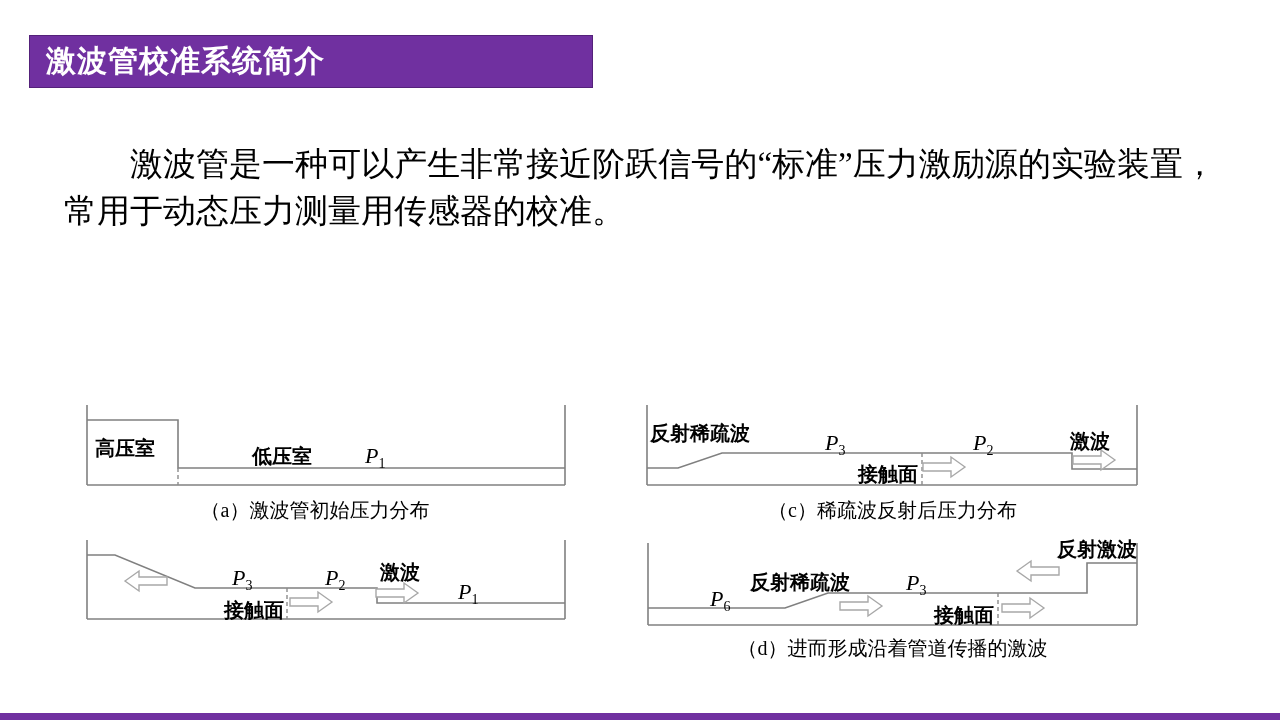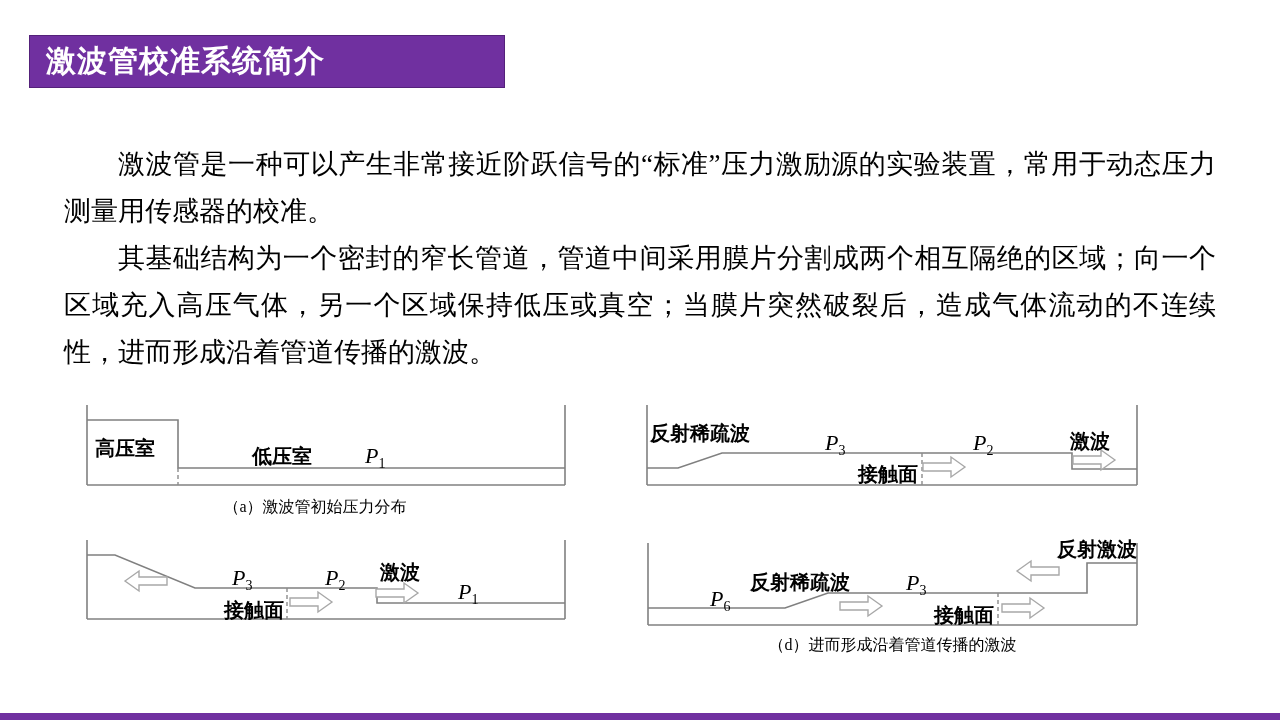--- a/index.html
+++ b/index.html
@@ -1,34 +1,34 @@
 <!DOCTYPE html>
 <html><head>
 <meta charset="utf-8">
 <style>
   html,body{margin:0;padding:0;}
   body{width:1280px;height:720px;background:#ffffff;position:relative;overflow:hidden;
        font-family:"Liberation Serif", serif;}
   .slide{position:absolute;inset:0;background:#fff;}
 
   
-  .title-banner{position:absolute;left:29px;top:35px;width:476px;height:53px;
+  .title-banner{position:absolute;left:29px;top:35px;width:564px;height:53px;
     background:#7030A0;border:1px solid #54217a;box-sizing:border-box;
     display:flex;align-items:center;}
   .title-banner span{color:#ffffff;font-family:"Liberation Sans", sans-serif;
     font-weight:bold;font-size:30px;padding-left:16px;letter-spacing:1px;}
 
   
   .body-text{position:absolute;left:64px;top:141px;width:1152px;color:#000;}
-  .body-text p{margin:0;font-size:27px;line-height:47px;text-indent:2em;
+  .body-text p{margin:0;font-size:33px;line-height:47px;text-indent:2em;
     text-align:justify;text-justify:inter-ideograph;font-family:"Liberation Serif", serif;}
 
   
   .fig{position:absolute;}
-  .fig-caption{position:absolute;text-align:center;font-size:16px;color:#000;
+  .fig-caption{position:absolute;text-align:center;font-size:20px;color:#000;
     font-family:"Liberation Serif", serif;}
   svg .pline{fill:none;stroke:#808080;stroke-width:1.6;}
   svg .pdash{fill:none;stroke:#8c8c8c;stroke-width:1.4;stroke-dasharray:4 3;}
   svg .arrow{fill:#ffffff;stroke:#a8a8a8;stroke-width:1.4;stroke-linejoin:miter;}
   svg .dlabel{font-family:"Liberation Sans", sans-serif;font-weight:bold;
     font-size:20px;fill:#000;}
   svg .plabel{font-family:"Liberation Serif", serif;font-style:italic;
     font-size:22px;fill:#000;}
   svg .psub{font-size:14px;font-style:normal;}
 
@@ -38,21 +38,20 @@
 <body>
 
 <div class="slide">
 
   <div class="title-banner">
     <span>激波管校准系统简介</span>
   </div>
 
   <div class="body-text">
     <p>激波管是一种可以产生非常接近阶跃信号的“标准”压力激励源的实验装置，常用于动态压力测量用传感器的校准。</p>
-    <p>其基础结构为一个密封的窄长管道，管道中间采用膜片分割成两个相互隔绝的区域；向一个区域充入高压气体，另一个区域保持低压或真空；当膜片突然破裂后，造成气体流动的不连续性，进而形成沿着管道传播的激波。</p>
   </div>
 
   <svg class="fig" style="left:80px;top:395px" width="500" height="100" viewBox="0 0 500 100">
     <line class="pline" x1="7" y1="10" x2="7" y2="90"></line>
     <line class="pline" x1="485" y1="10" x2="485" y2="90"></line>
     <line class="pline" x1="7" y1="90" x2="485" y2="90"></line>
     <polyline class="pline" points="7,25 98,25 98,73 485,73"></polyline>
     <line class="pdash" x1="98" y1="73" x2="98" y2="90"></line>
     <text class="dlabel" x="15" y="60">高压室</text>
     <text class="dlabel" x="172" y="68">低压室</text>
@@ -83,20 +82,21 @@
     <polyline class="pline" points="7,70 38,70 82,55 432,55 432,71 497,71"></polyline>
     <line class="pdash" x1="282" y1="55" x2="282" y2="87"></line>
     <polygon class="arrow" points="325,69 311,59 311,65 283,65 283,73 311,73 311,79"></polygon>
     <polygon class="arrow" points="475,62 461,52 461,58 433,58 433,66 461,66 461,72"></polygon>
     <text class="dlabel" x="10" y="42">反射稀疏波</text>
     <text class="plabel" x="185" y="52"><tspan>P</tspan><tspan class="psub" dy="5">3</tspan></text>
     <text class="dlabel" x="278" y="83" text-anchor="end">接触面</text>
     <text class="plabel" x="333" y="52"><tspan>P</tspan><tspan class="psub" dy="5">2</tspan></text>
     <text class="dlabel" x="430" y="50">激波</text>
   </svg>
+  <div class="fig-caption" style="left:640px;top:497px;width:505px">（c）稀疏波反射后压力分布</div>
 
   <svg class="fig" style="left:640px;top:528px" width="505" height="105" viewBox="0 0 505 105">
     <line class="pline" x1="8" y1="15" x2="8" y2="97"></line>
     <line class="pline" x1="497" y1="15" x2="497" y2="97"></line>
     <line class="pline" x1="8" y1="97" x2="497" y2="97"></line>
     <polyline class="pline" points="8,80 145,80 188,65 447,65 447,35 497,35"></polyline>
     <line class="pdash" x1="358" y1="65" x2="358" y2="97"></line>
     <polygon class="arrow" points="242,78 228,68 228,74 200,74 200,82 228,82 228,88"></polygon>
     <polygon class="arrow" points="404,80 390,70 390,76 362,76 362,84 390,84 390,90"></polygon>
     <polygon class="arrow" points="377,43 391,33 391,39 419,39 419,47 391,47 391,53"></polygon>

